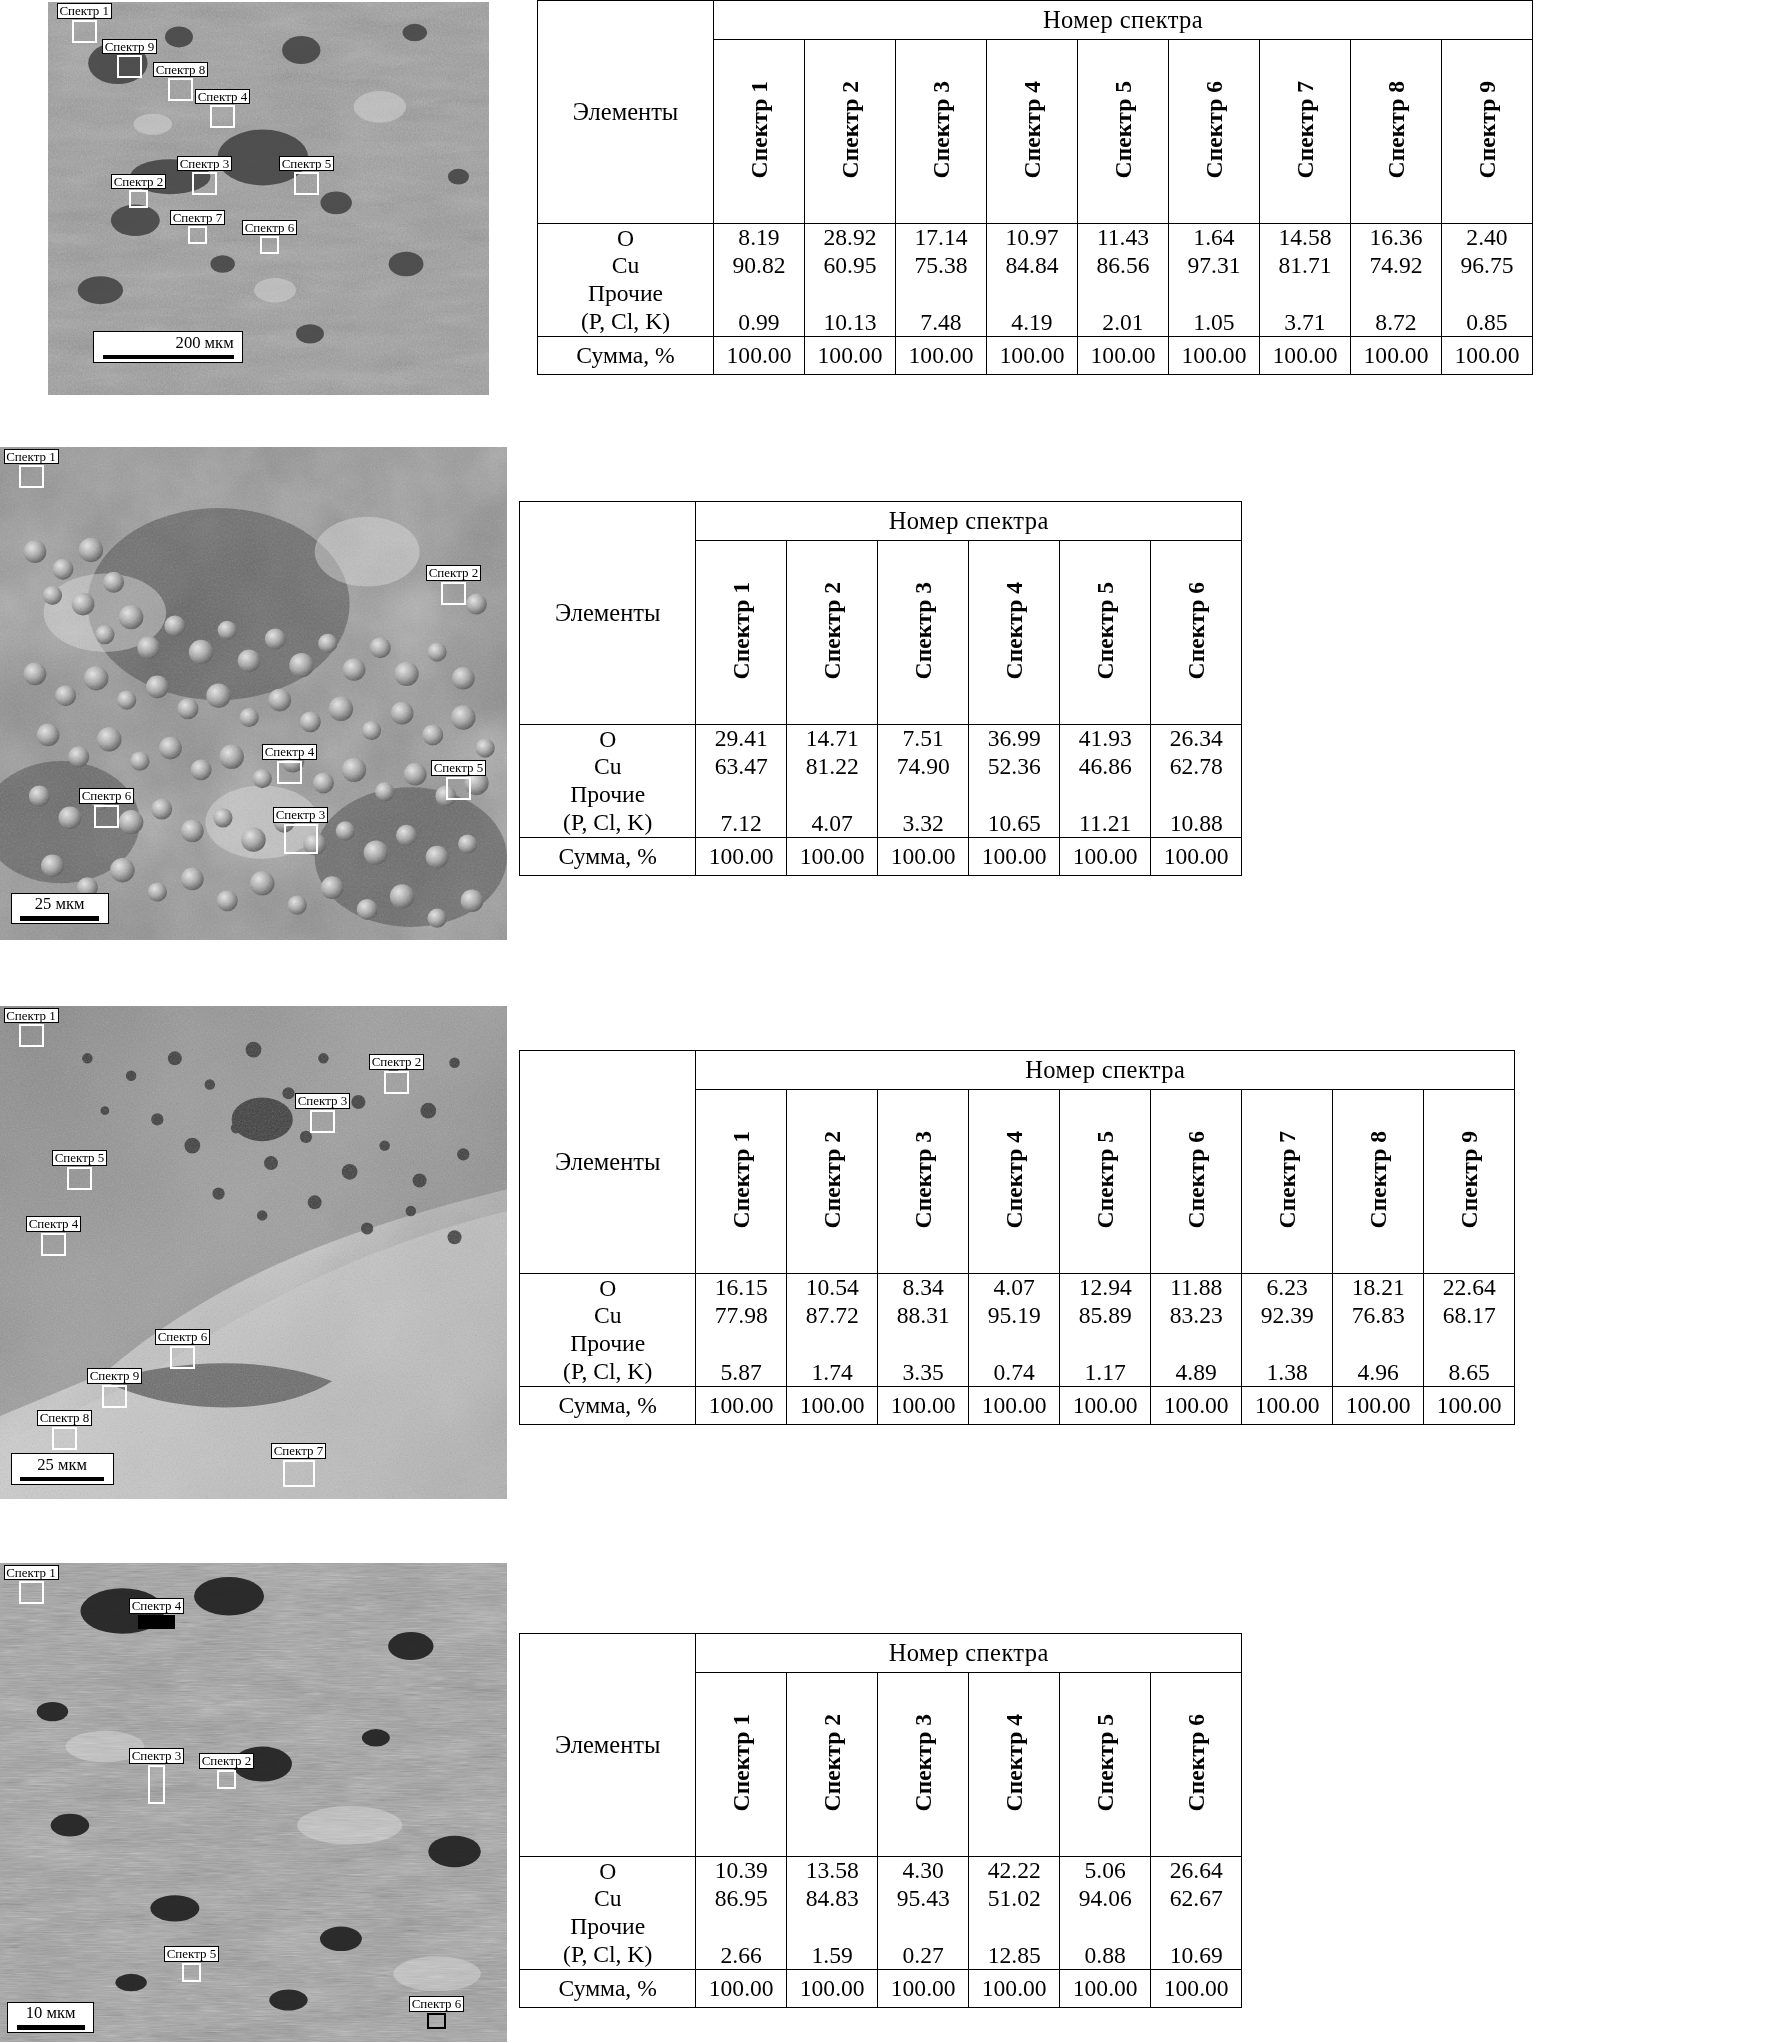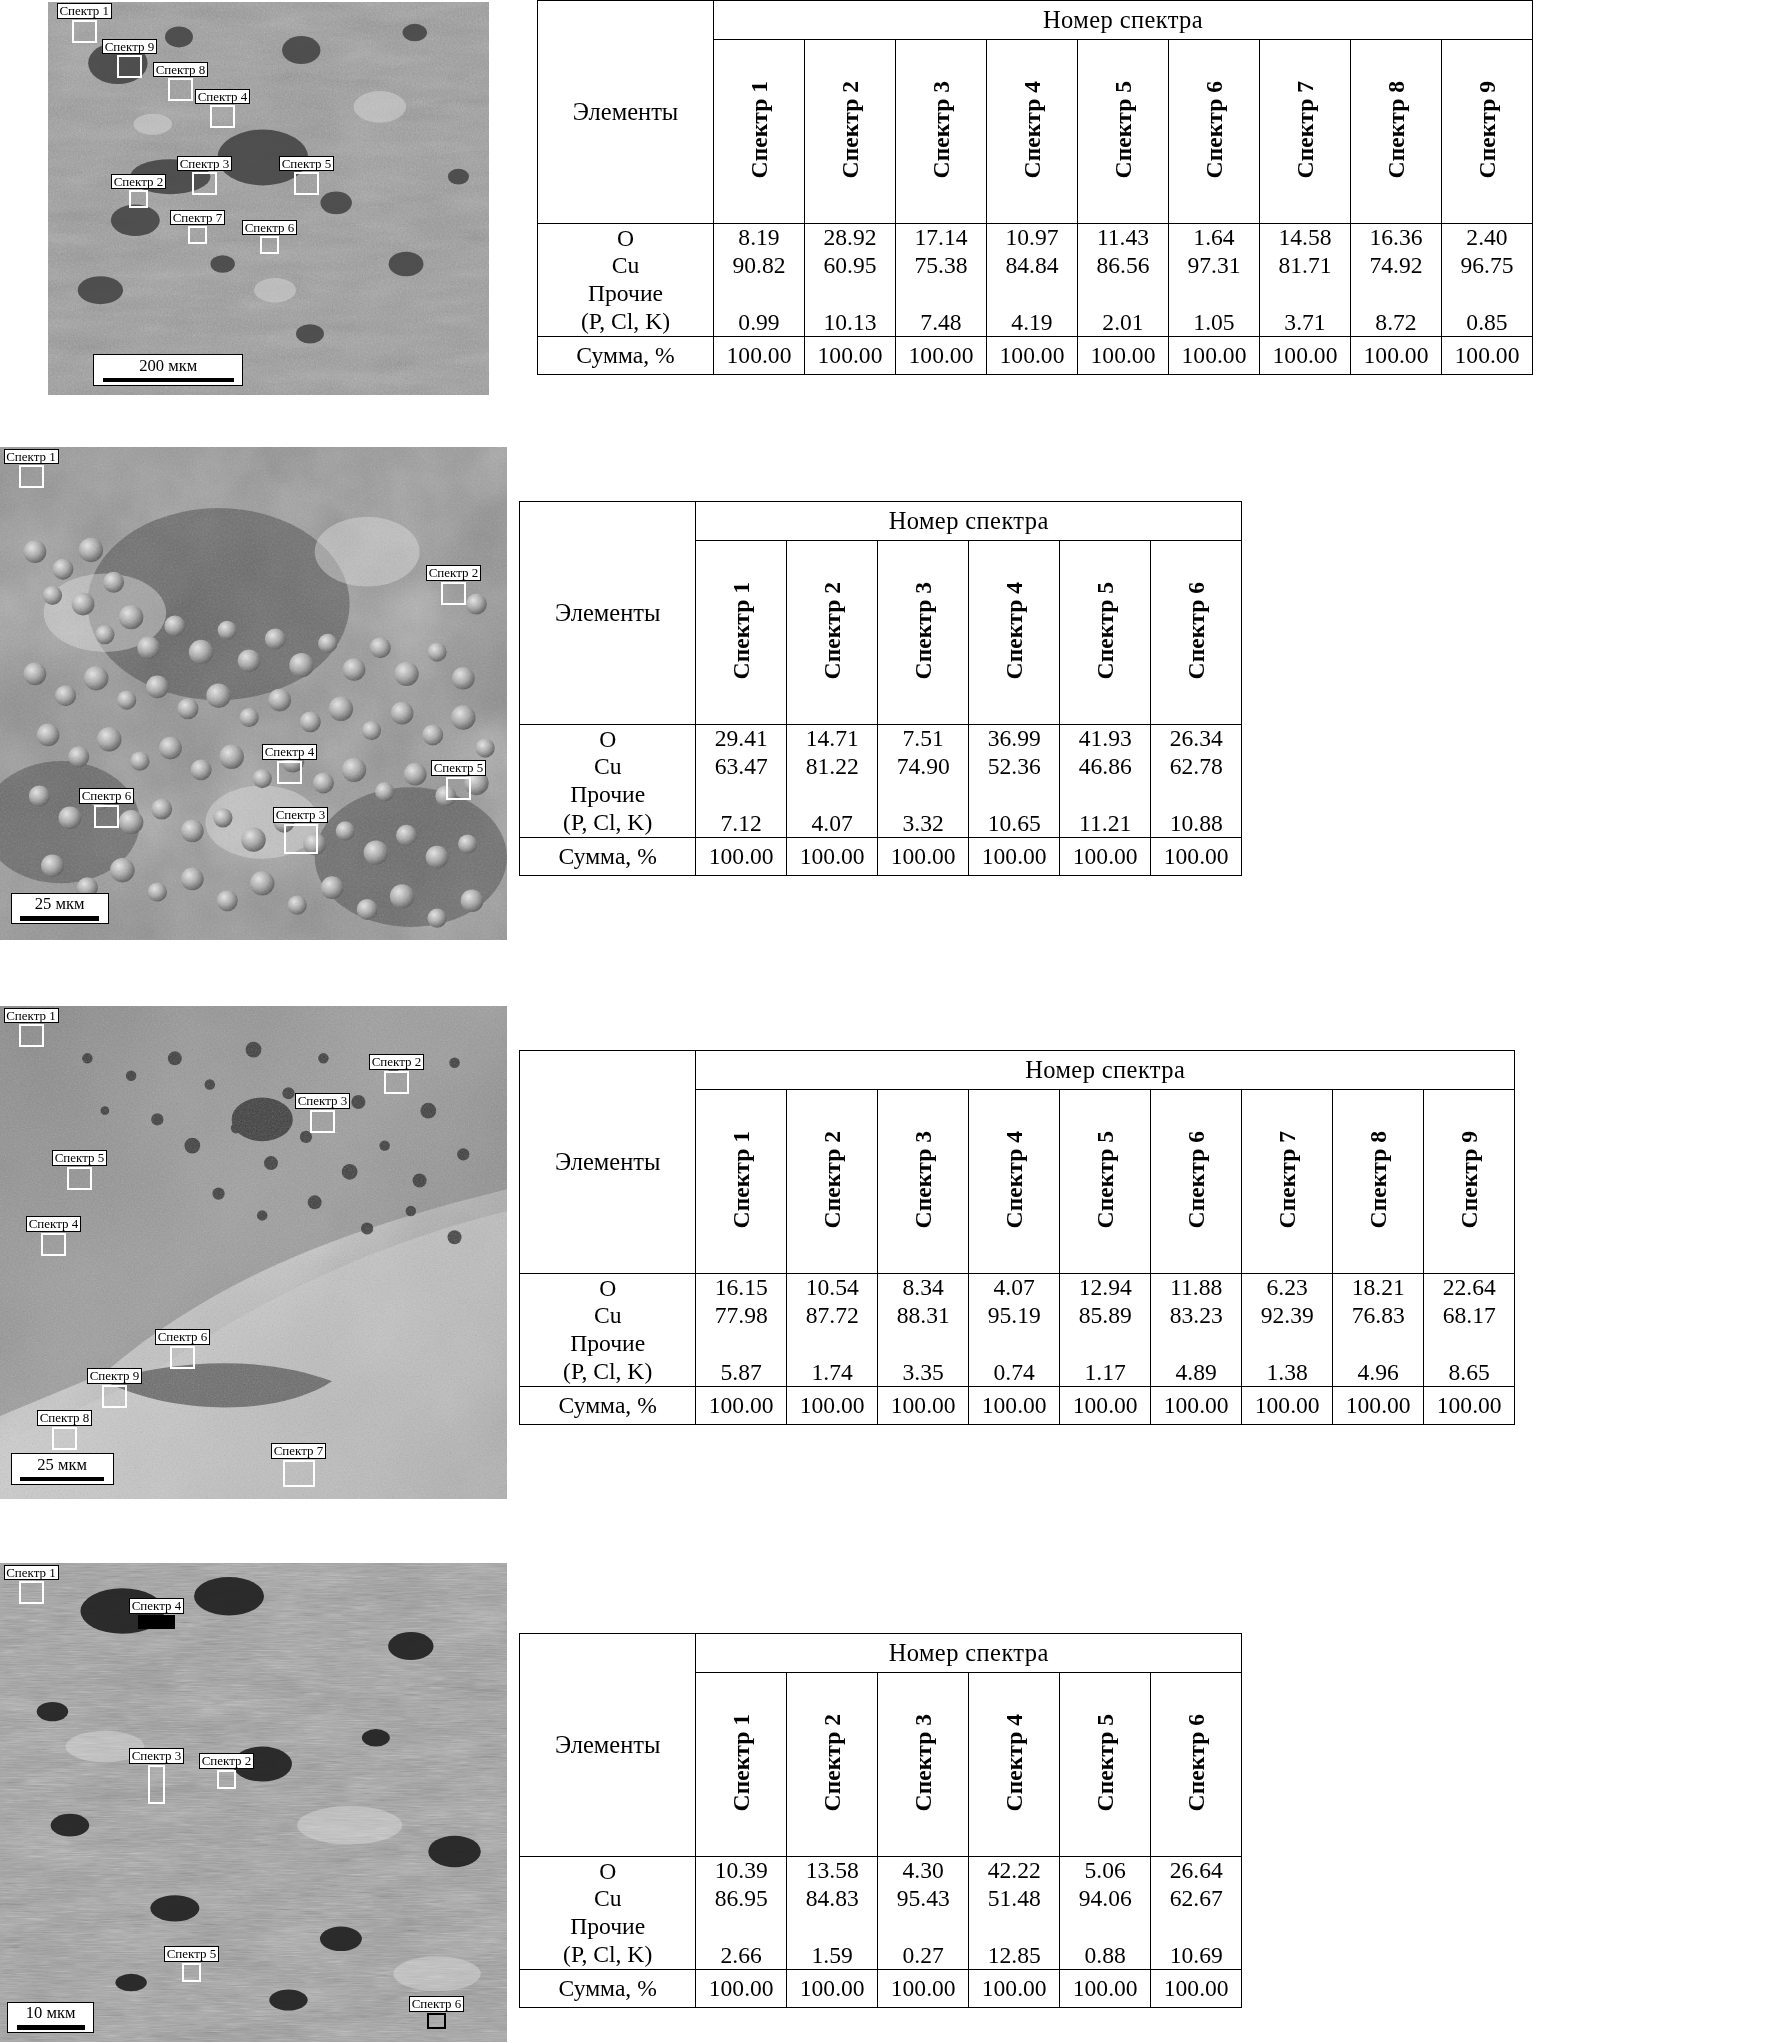--- a/index.html
+++ b/index.html
@@ -232,21 +232,21 @@
         <span class="box"></span>
       </div>
     <div class="marker small" style="left:122px;top:208px;">
         <span class="lbl">Спектр 7</span>
         <span class="box"></span>
       </div>
     <div class="marker small" style="left:194px;top:218px;">
         <span class="lbl">Спектр 6</span>
         <span class="box"></span>
       </div>
-    <div class="scalebar" style="bottom:9px;left:45px;">
+    <div class="scalebar" style="bottom:32px;left:45px;align-items:flex-end;">
       <span class="txt">200 мкм</span>
       <span class="bar" style="width:131px;"></span>
     </div>
   </div>
   <div class="tbl-wrap" style="margin-left:48px;">
     <table class="spec">
       <tbody>
           <tr>
         <td class="elements-cell" rowspan="2">Элементы</td>
         <td class="hdr-num" colspan="9">Номер спектра</td>
@@ -869,21 +869,21 @@
               <span>1.59</span>
             </td>
         <td class="val-cell">
               <span>4.30</span>
               <span>95.43</span>
               <span style="height:29px;">&nbsp;</span>
               <span>0.27</span>
             </td>
         <td class="val-cell">
               <span>42.22</span>
-              <span>51.48</span>
+              <span>51.02</span>
               <span style="height:29px;">&nbsp;</span>
               <span>12.85</span>
             </td>
         <td class="val-cell">
               <span>5.06</span>
               <span>94.06</span>
               <span style="height:29px;">&nbsp;</span>
               <span>0.88</span>
             </td>
         <td class="val-cell">

